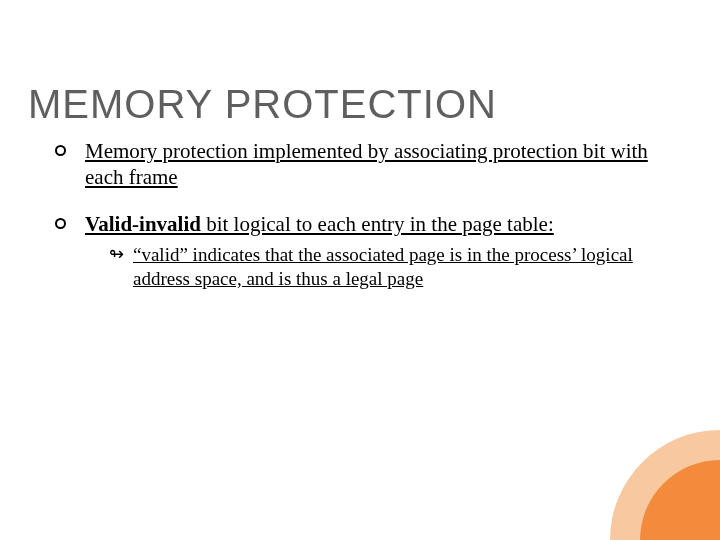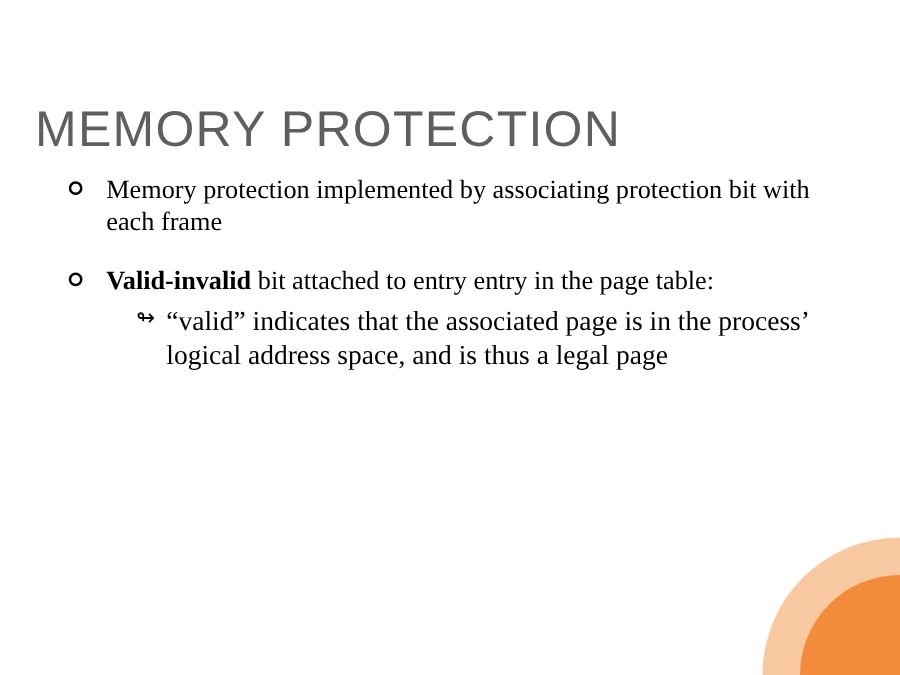--- a/index.html
+++ b/index.html
@@ -34,20 +34,21 @@
     left: 55px;
     top: 138px;
     width: 600px;
     font-size: 21px;
     line-height: 1.25;
   }
   ul.level1 {
     list-style: none;
     padding: 0;
     margin: 0;
+    text-decoration: underline;
   }
   ul.level1 > li {
     position: relative;
     padding-left: 30px;
     margin-bottom: 20px;
   }
   ul.level1 > li::before {
     content: "";
     position: absolute;
     left: 0;
@@ -55,21 +56,21 @@
     width: 11px;
     height: 11px;
     border: 2px solid #000;
     border-radius: 50%;
     box-sizing: border-box;
   }
   ul.level2 {
     list-style: none;
     padding: 0;
     margin: 6px 0 0 24px;
-    font-size: 22px;
+    font-size: 19px;
   }
   ul.level2 > li {
     position: relative;
     padding-left: 24px;
     margin-bottom: 2px;
   }
   ul.level2 > li::before {
     content: "↬";
     position: absolute;
     left: 0;
@@ -111,21 +112,21 @@
 <div class="slide">
 
 <div class="title">MEMORY PROTECTION</div>
 
 <div class="content">
   <ul class="level1">
     <li>
       <span>Memory protection implemented by associating protection bit with each frame</span>
     </li>
     <li>
-      <span class="bold">Valid-invalid</span><span> bit attached to entry entry in the page table:</span>
+      <span class="bold">Valid-invalid</span><span> bit logical to each entry in the page table:</span>
       <ul class="level2">
         <li>
           <span>“valid” indicates that the associated page is in the process’ logical address space, and is thus a legal page</span>
         </li>
       </ul>
     </li>
   </ul>
 </div>
 
 <div class="corner">

